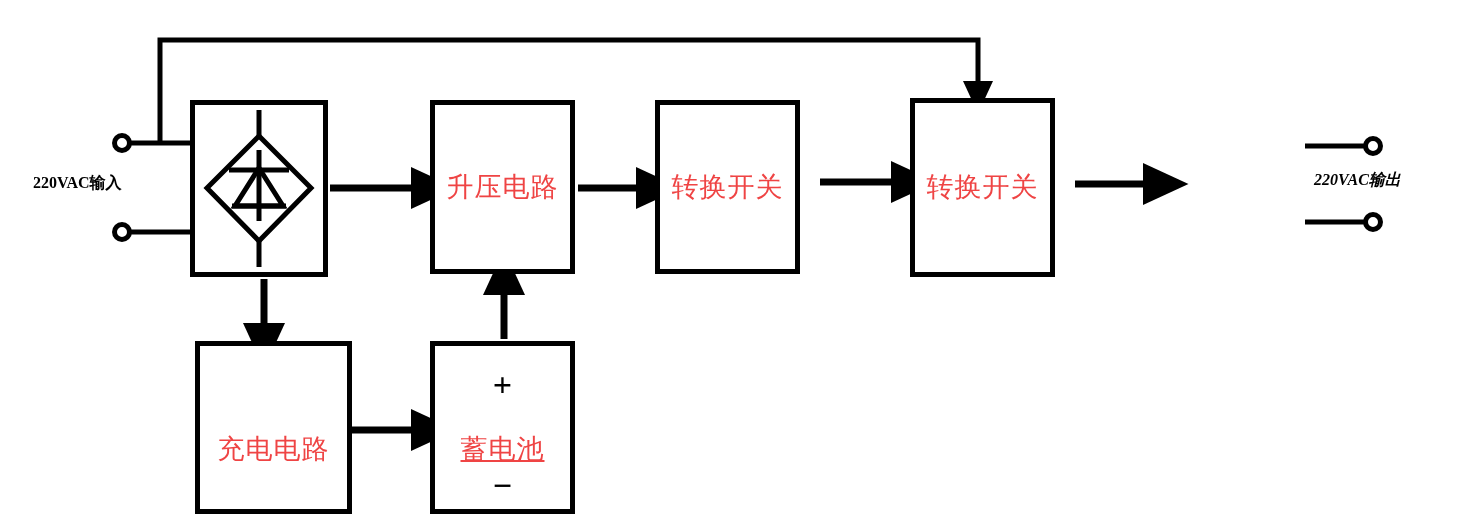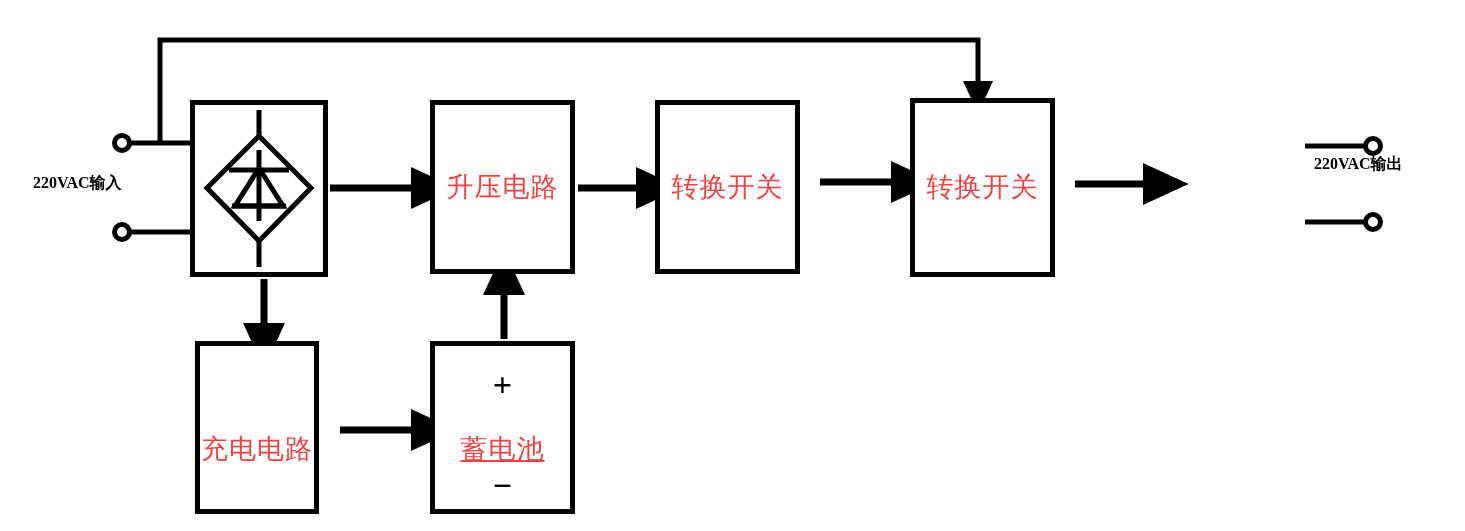--- a/index.html
+++ b/index.html
@@ -128,27 +128,27 @@
 
   <div class="blk" style="left:655px; top:100px; width:145px; height:174px;">
     <span class="blk-label">转换开关</span>
   </div>
 
   <div class="blk" style="left:910px; top:98px; width:145px; height:179px;">
     <span class="blk-label">转换开关</span>
   </div>
 
 
-  <div class="blk" style="left:195px; top:341px; width:124px; height:173px;">
+  <div class="blk" style="left:195px; top:341px; width:157px; height:173px;">
     <span class="blk-label" style="position:relative; top:22px;">充电电路</span>
   </div>
 
   <div class="blk" style="left:430px; top:341px; width:145px; height:173px;">
     <span class="blk-label" style="position:relative; top:22px;text-decoration:underline;">蓄电池</span>
     <span class="sign" style="left:0; right:0; top:22px;">+</span>
     <span class="sign" style="left:0; right:0; top:123px;">−</span>
   </div>
 
   <span class="term-label" style="left:33px; top:175px;">220VAC输入</span>
 
-  <span class="term-label" style="left:1314px; top:156px;">220VAC输出</span>
+  <span class="term-label" style="left:1314px; top:172px;font-style:italic;">220VAC输出</span>
 
 </div>
 
 </body></html>

